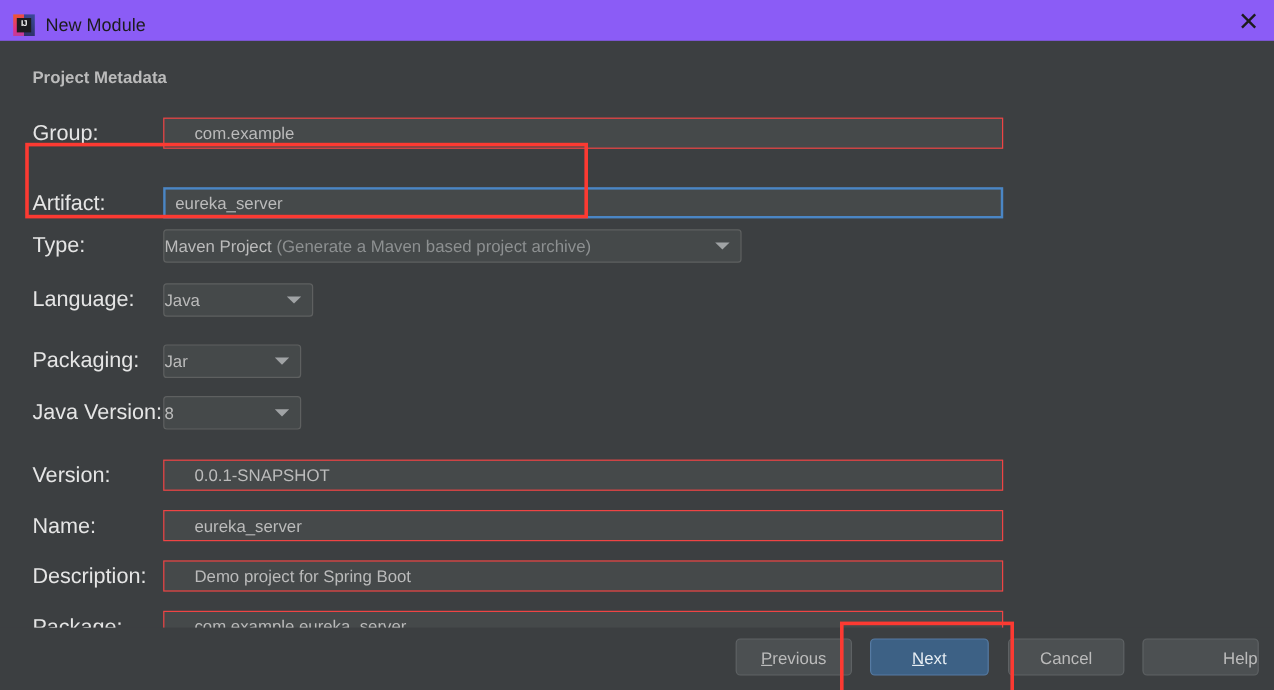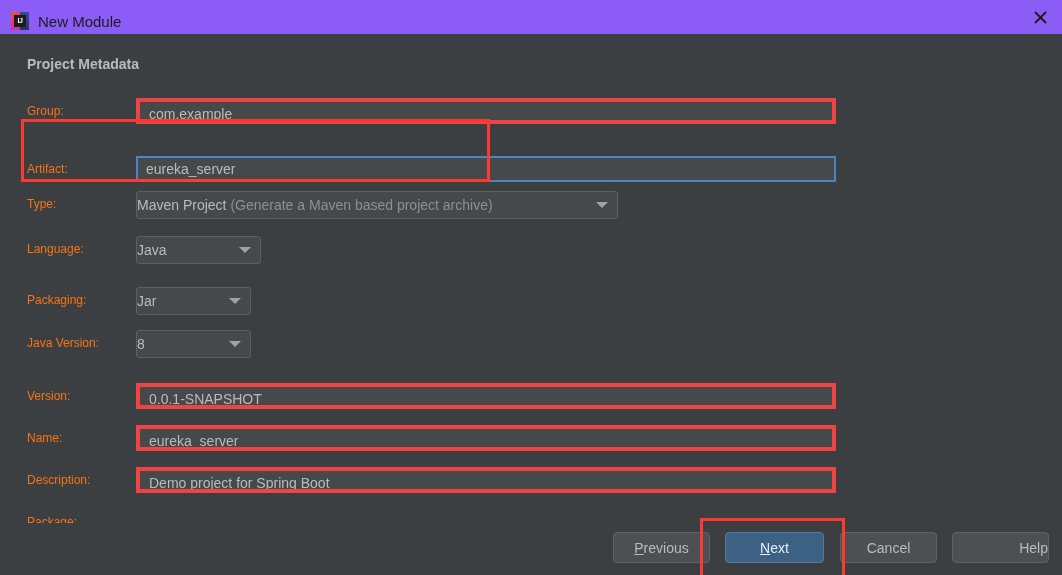--- a/index.html
+++ b/index.html
@@ -99,34 +99,34 @@
     left: 0;
     width: 1062px;
     height: 26px;
   }
   .form-label {
     position: absolute;
     left: 27px;
     top: 0;
     height: 26px;
     line-height: 26px;
-    color: #f97316;
-    font-size: 12px;
+    color: #e5e5e5;
+    font-size: 18px;
     white-space: nowrap;
   }
 
   .text-field {
     position: absolute;
     height: 26px;
     background: #45494a;
-    border: 4px solid #ef4444;
+    border: 1px solid #ef4444;
     color: #bbbbbb;
     font-size: 14px;
     line-height: 24px;
-    padding-left: 9px;
+    padding-left: 25px;
     white-space: nowrap;
     overflow: hidden;
   }
   .text-field.focused {
     border: 2px solid #4a86c5;
     background: #45494a;
     line-height: 22px;
     padding-left: 8px;
   }
 
@@ -271,20 +271,21 @@
       <div class="text-field" style="left:136px; width:700px;">eureka_server</div>
     </div>
 
     <div class="form-row" style="top:433px;">
       <div class="form-label">Description:</div>
       <div class="text-field" style="left:136px; width:700px;">Demo project for Spring Boot</div>
     </div>
 
     <div class="form-row" style="top:475px;">
       <div class="form-label">Package:</div>
+      <div class="text-field" style="left:136px; width:700px;">com.example.eureka_server</div>
     </div>
 
     <div id="button-bar">
       <div class="dlg-button" style="left:613px; width:97px;">
         <span class="mn">P</span>
           <span>revious</span>
       </div>
       <div class="dlg-button default" style="left:725px; width:99px;">
         <span class="mn">N</span>
           <span>ext</span>

